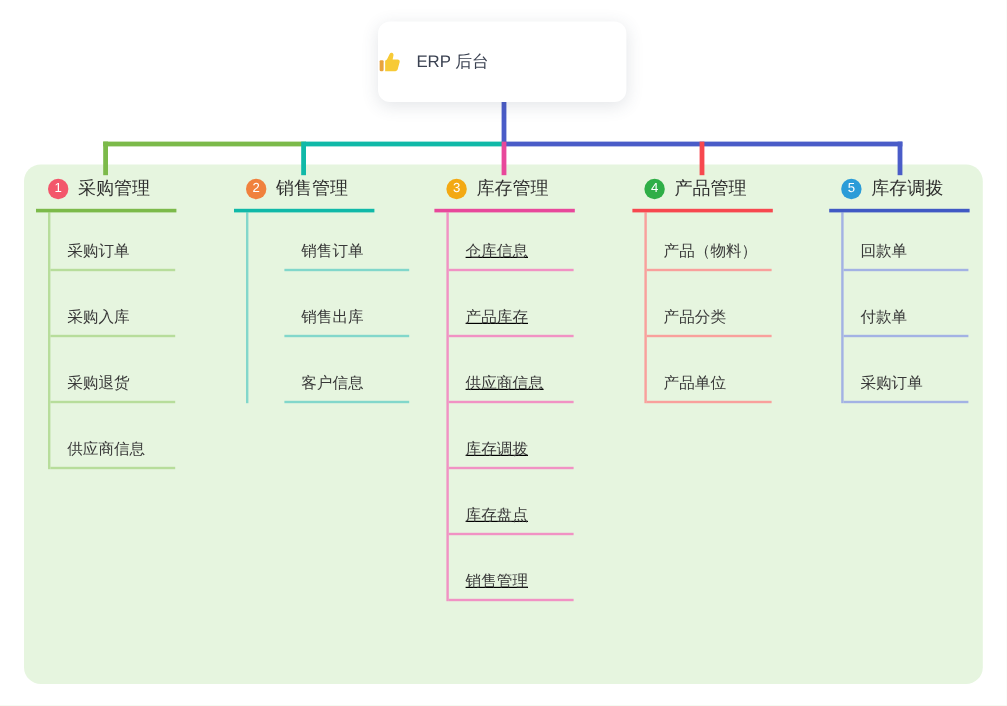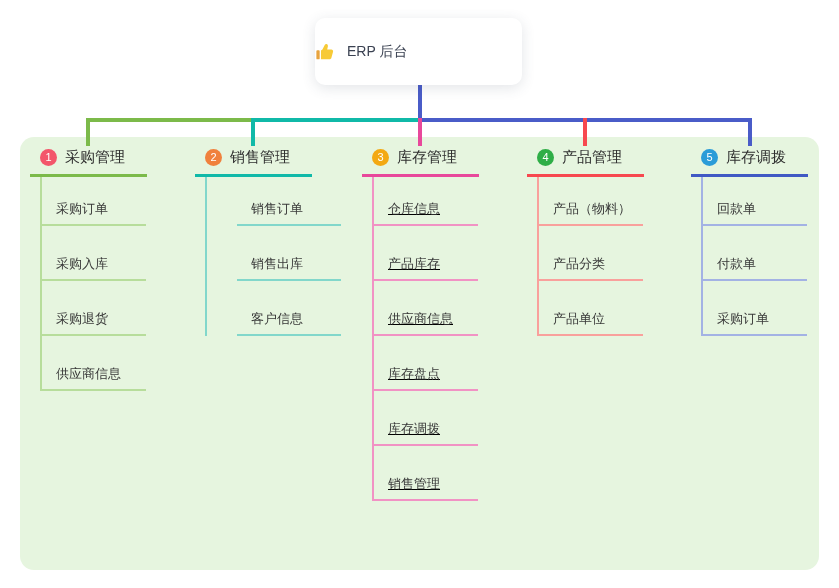--- a/index.html
+++ b/index.html
@@ -142,22 +142,22 @@
 
 <div class="branch bc3">
   <div class="branch-title">
     <span class="badge">3</span>
     <span>库存管理</span>
   </div>
   <ul class="children">
     <li>仓库信息</li>
     <li>产品库存</li>
     <li>供应商信息</li>
+    <li>库存调拨</li>
     <li>库存盘点</li>
-    <li>库存调拨</li>
     <li>销售管理</li>
   </ul>
 </div>
 
 <div class="branch bc4">
   <div class="branch-title">
     <span class="badge">4</span>
     <span>产品管理</span>
   </div>
   <ul class="children">

